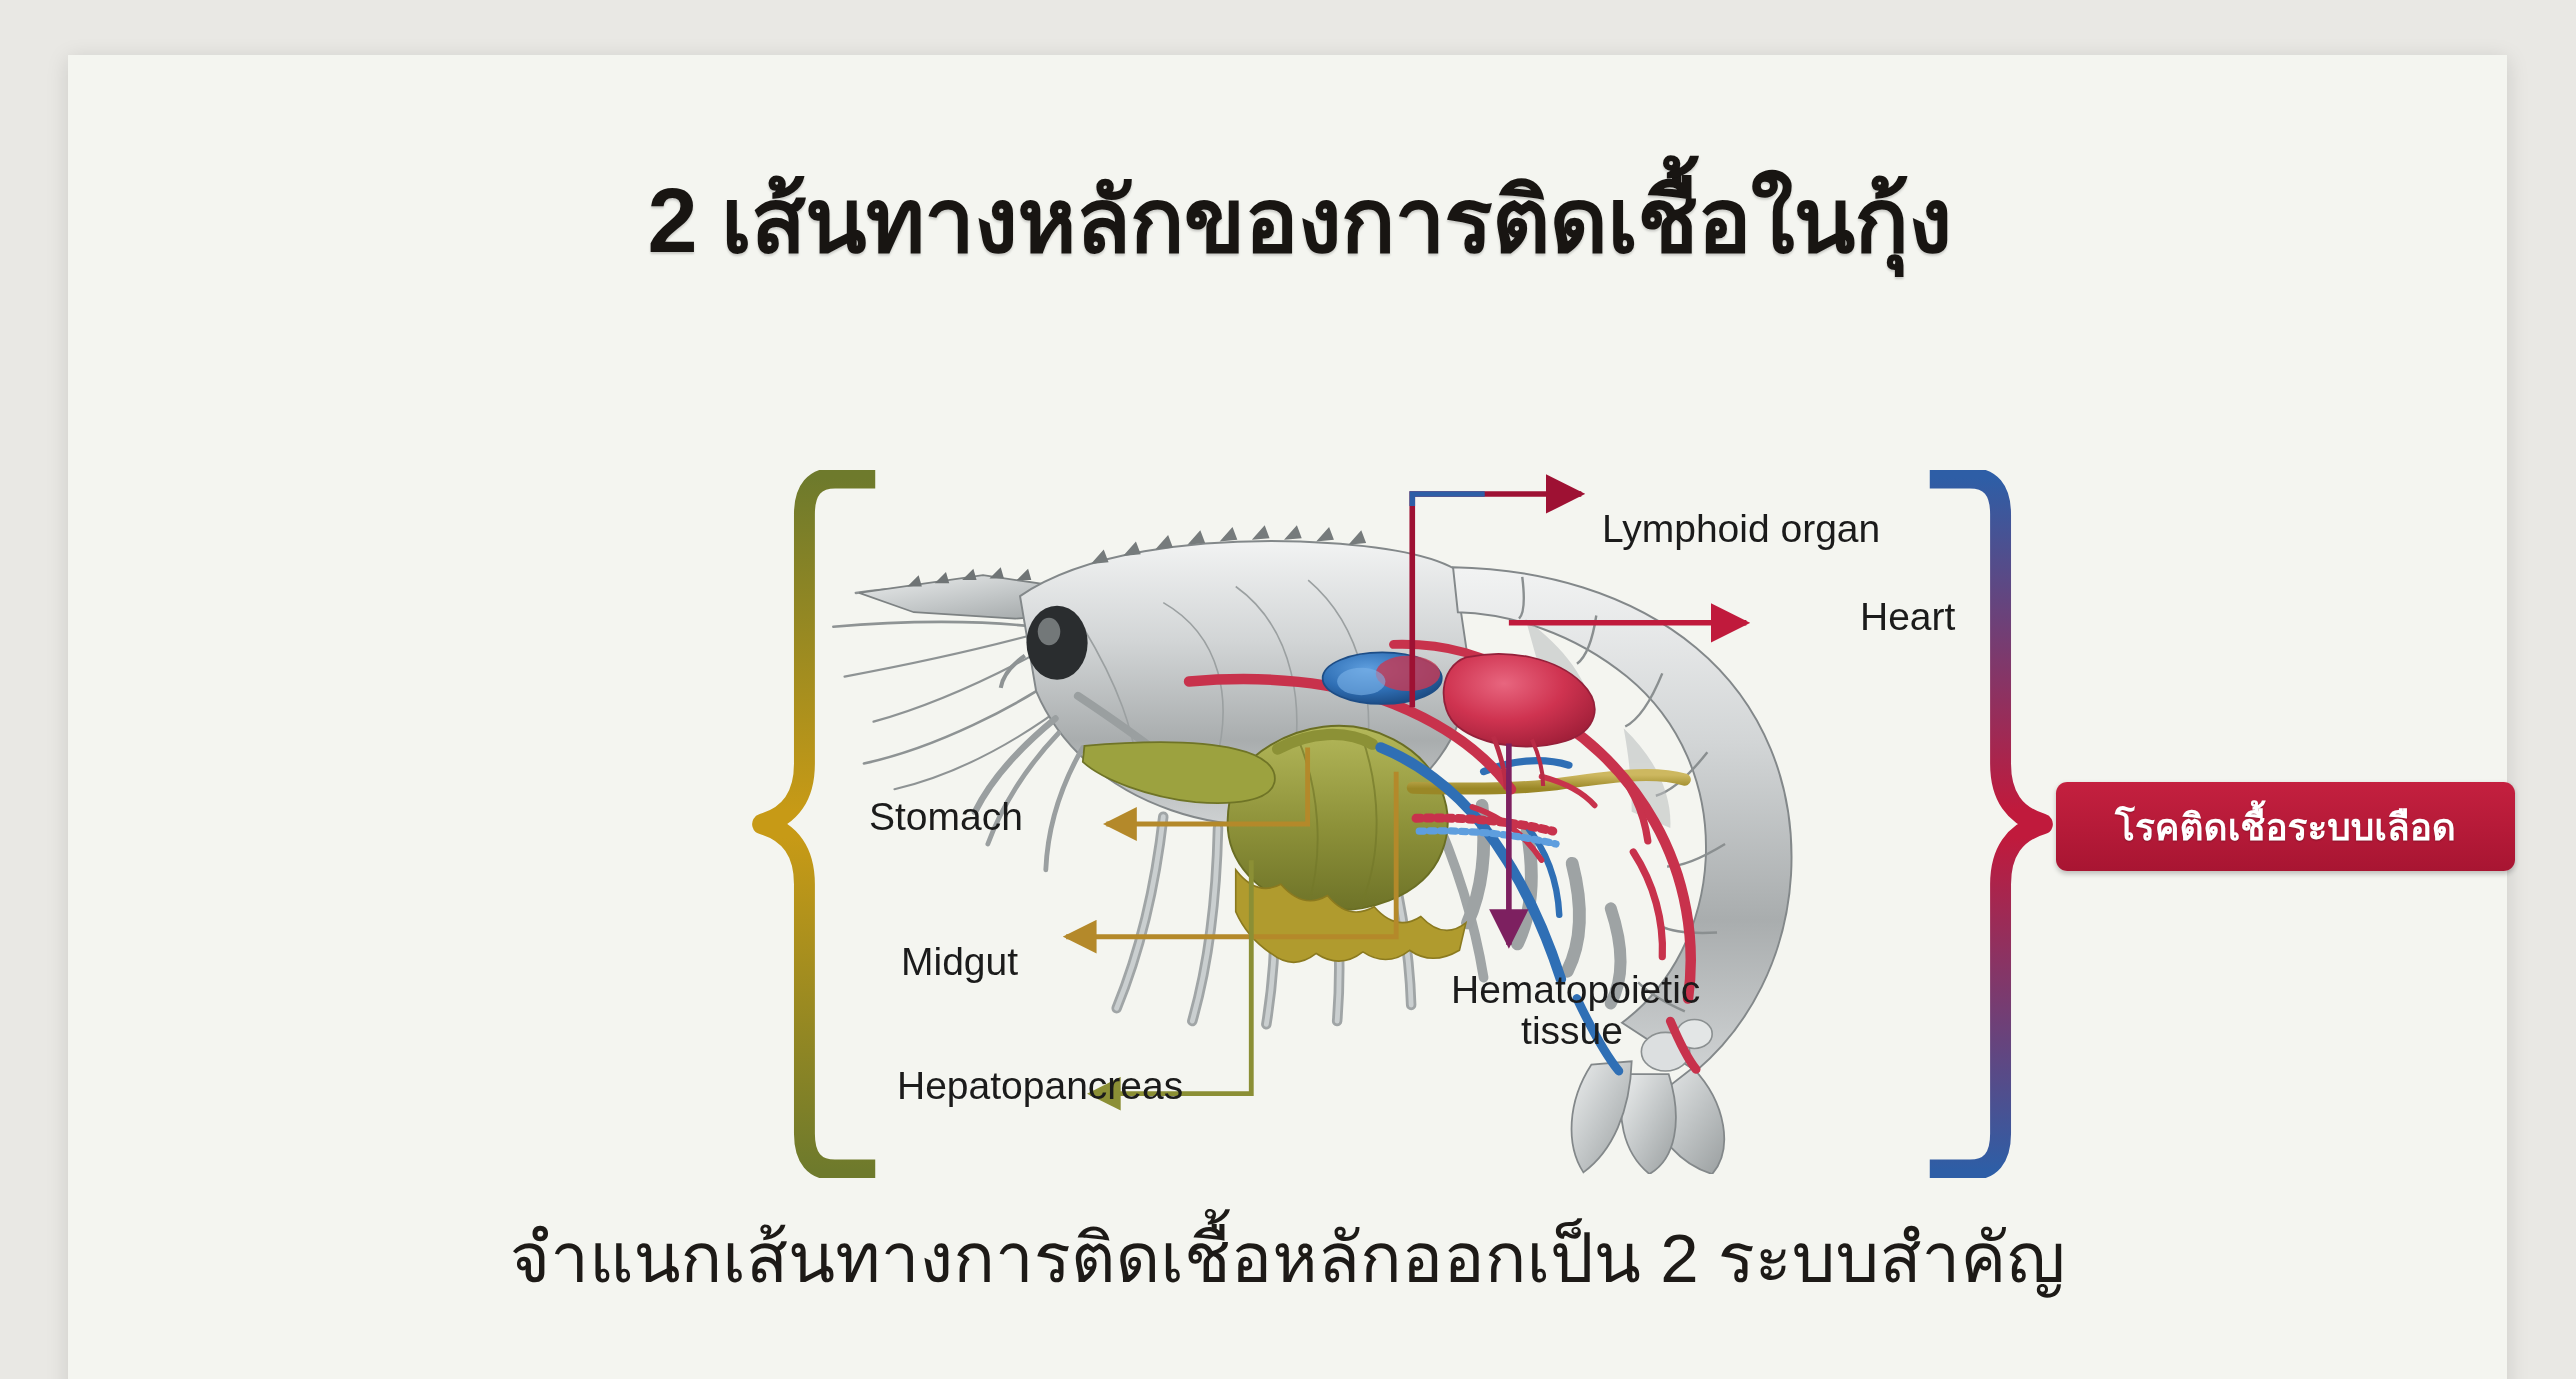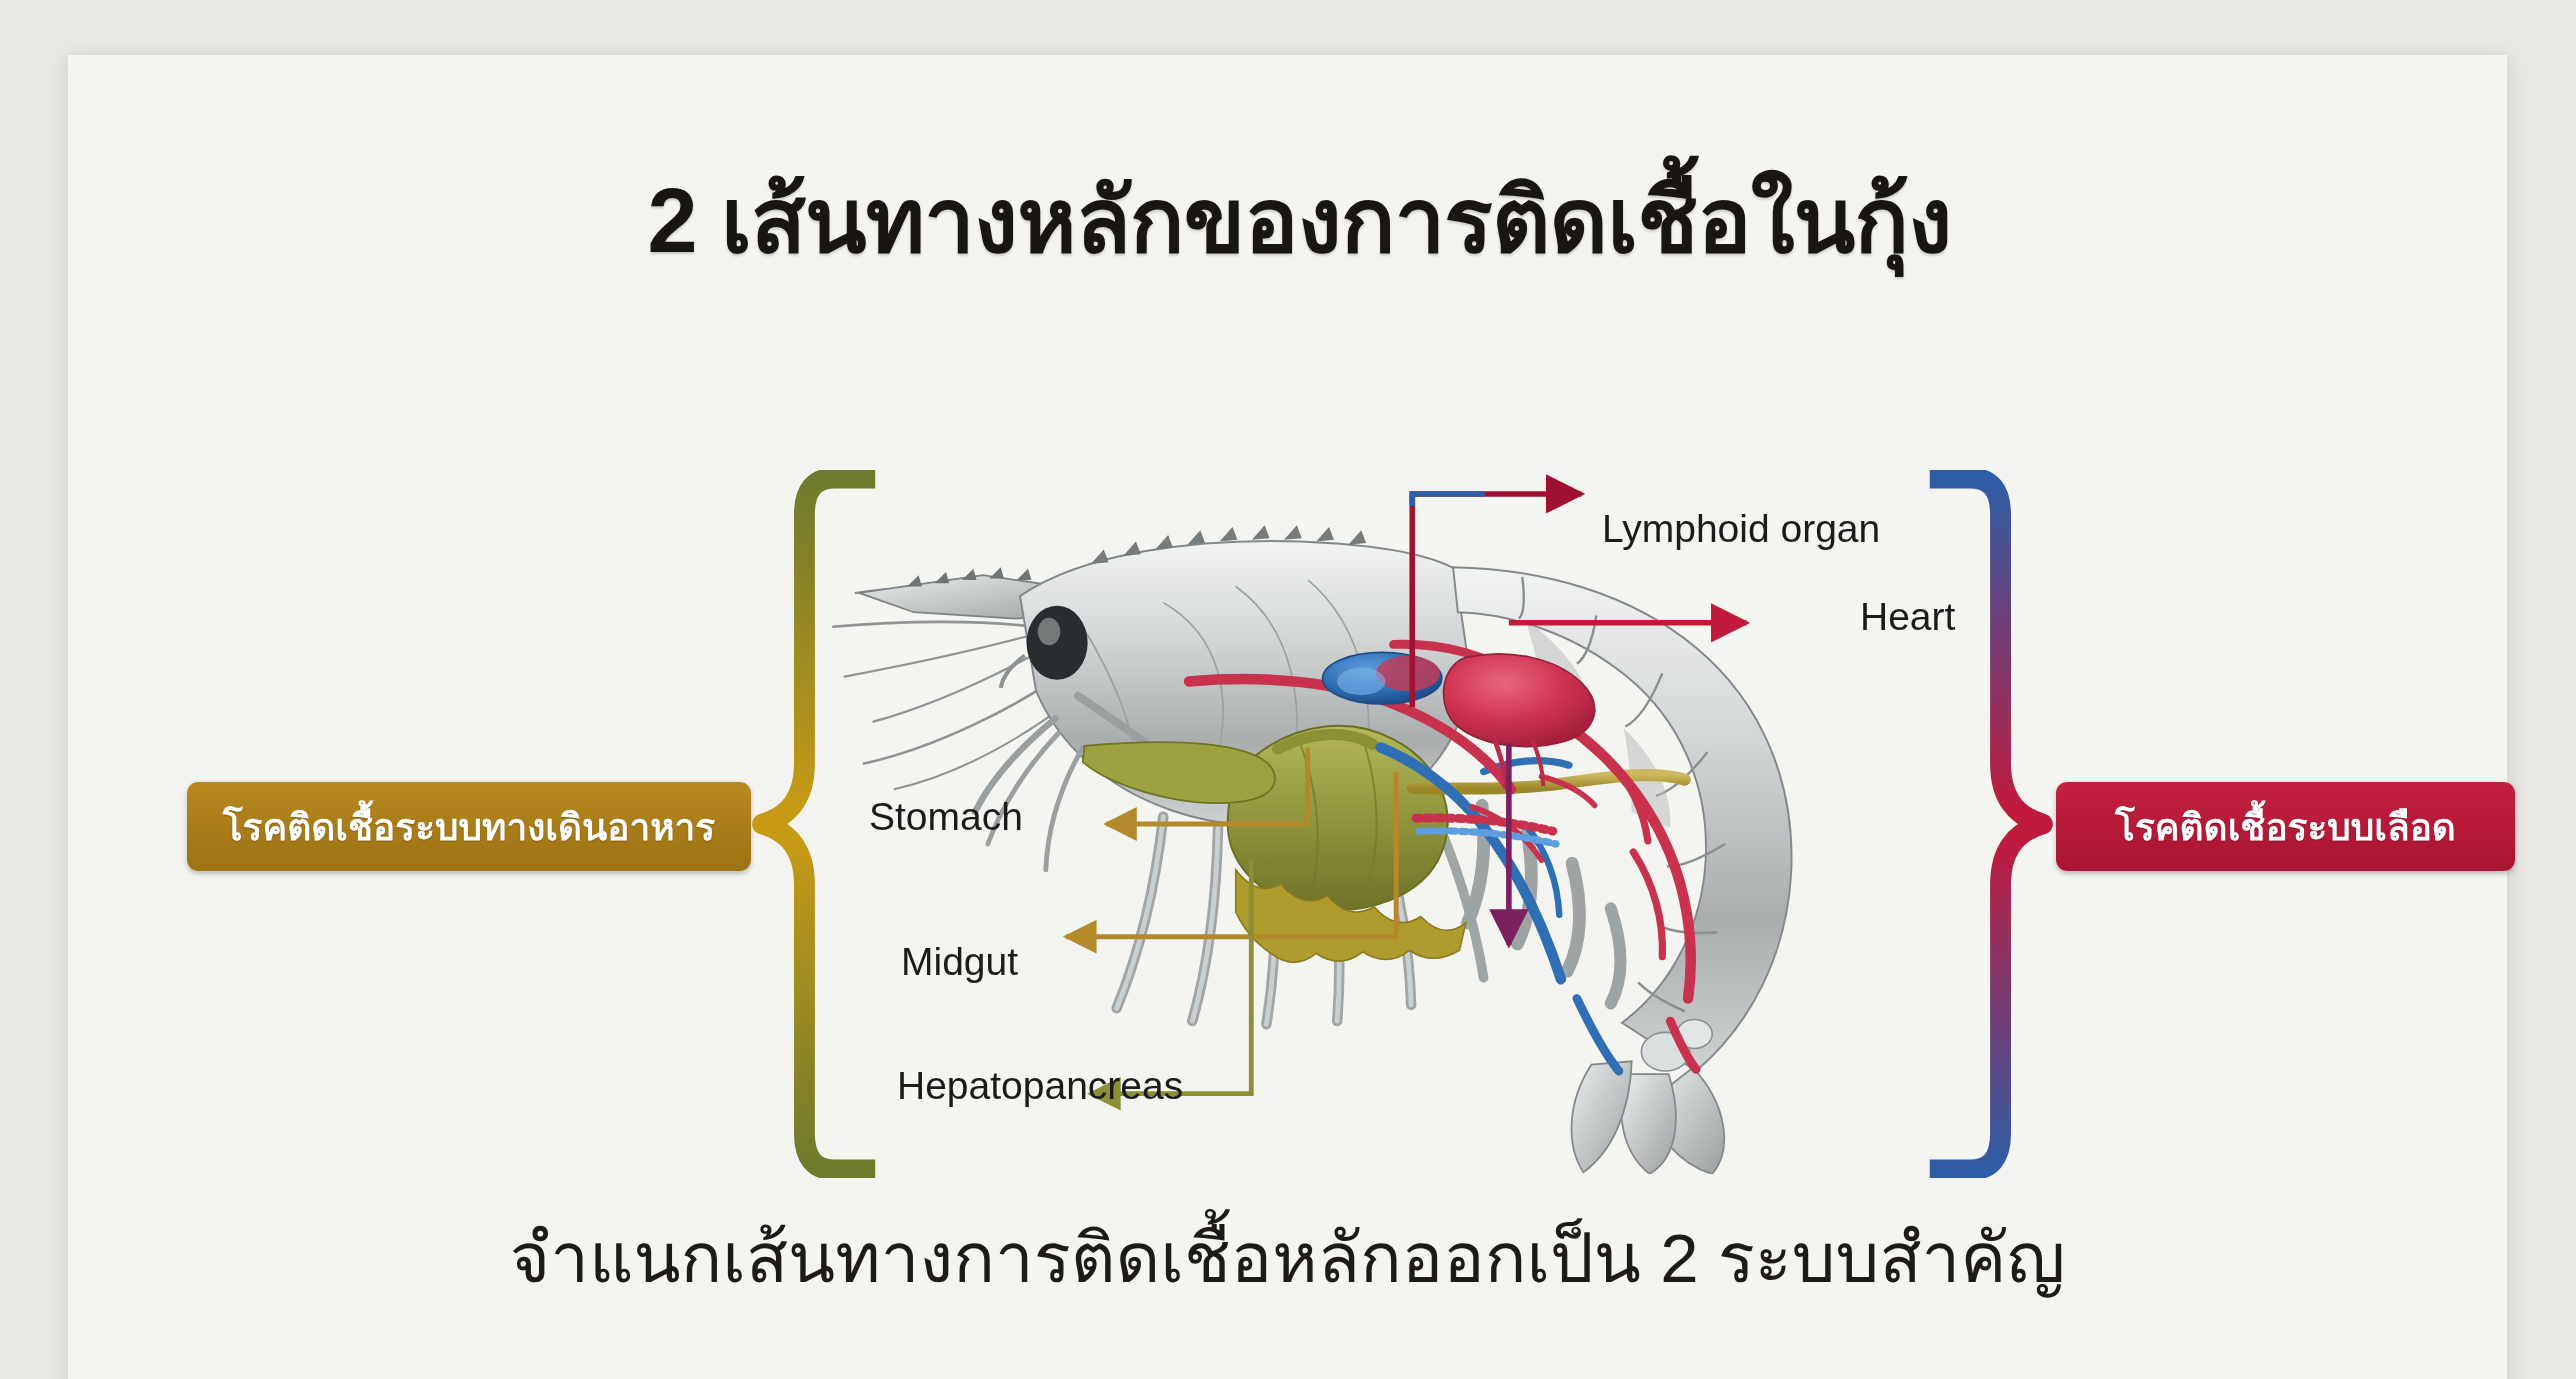--- a/index.html
+++ b/index.html
@@ -86,23 +86,20 @@
   #label-hepato{left:829px;top:1010px;}
   #label-hemato{left:1383px;top:914px;white-space:normal;width:258px;text-align:left;}
 </style>
 </head>
 <body>
 
 <div id="slide-card">
 
   <div id="slide-title">2 เส้นทางหลักของการติดเชื้อในกุ้ง</div>
 
-  <div class="badge" id="badge-gi">
-    <span>โรคติดเชื้อระบบทางเดินอาหาร</span>
-  </div>
 
   <div class="badge" id="badge-blood">
     <span>โรคติดเชื้อระบบเลือด</span>
   </div>
 
   <svg class="brace" id="brace-left" width="137" height="708" viewBox="0 0 170 880">
     <defs>
       <linearGradient id="gradLeftBrace" x1="0" y1="0" x2="0" y2="1">
         <stop offset="0%" stop-color="#6e7a2c"></stop>
         <stop offset="48%" stop-color="#c79a16"></stop>
@@ -391,17 +388,21 @@
   <div class="anno" id="label-lymphoid">Lymphoid organ</div>
 
   <div class="anno" id="label-heart">Heart</div>
 
   <div class="anno" id="label-stomach">Stomach</div>
 
   <div class="anno" id="label-midgut">Midgut</div>
 
   <div class="anno" id="label-hepato">Hepatopancreas</div>
 
+  <div class="anno" id="label-hemato">
+    <div>Hematopoietic</div>
+    <div style="text-align:center;width:242px;">tissue</div>
+  </div>
 
   <div id="slide-caption">จำแนกเส้นทางการติดเชื้อหลักออกเป็น 2 ระบบสำคัญ</div>
 
 </div>
 
 
 </body></html>

